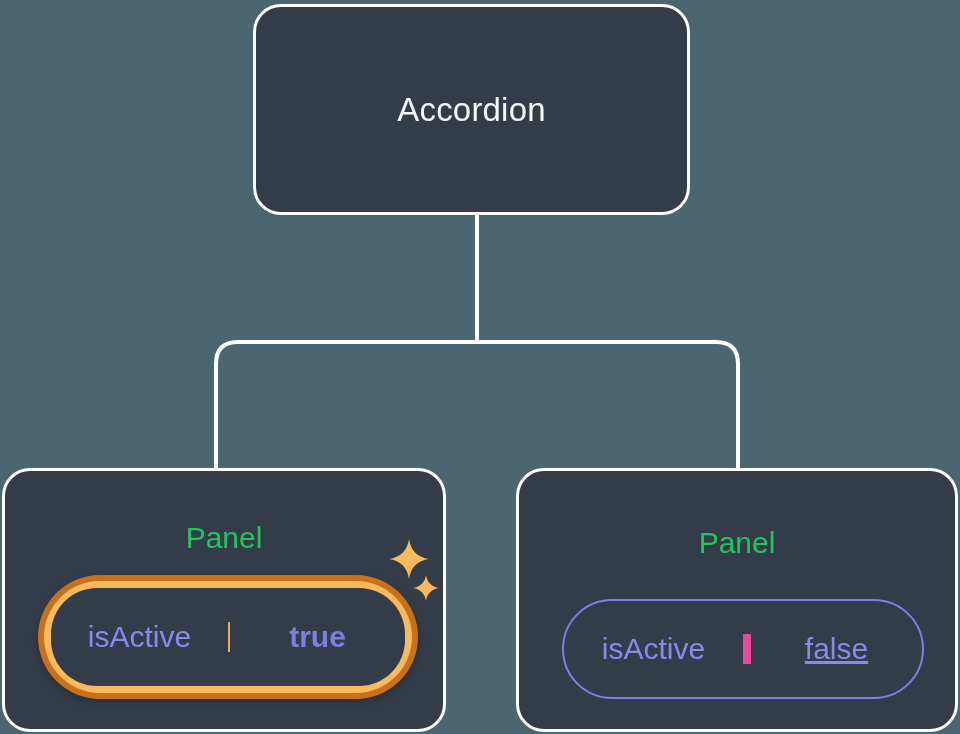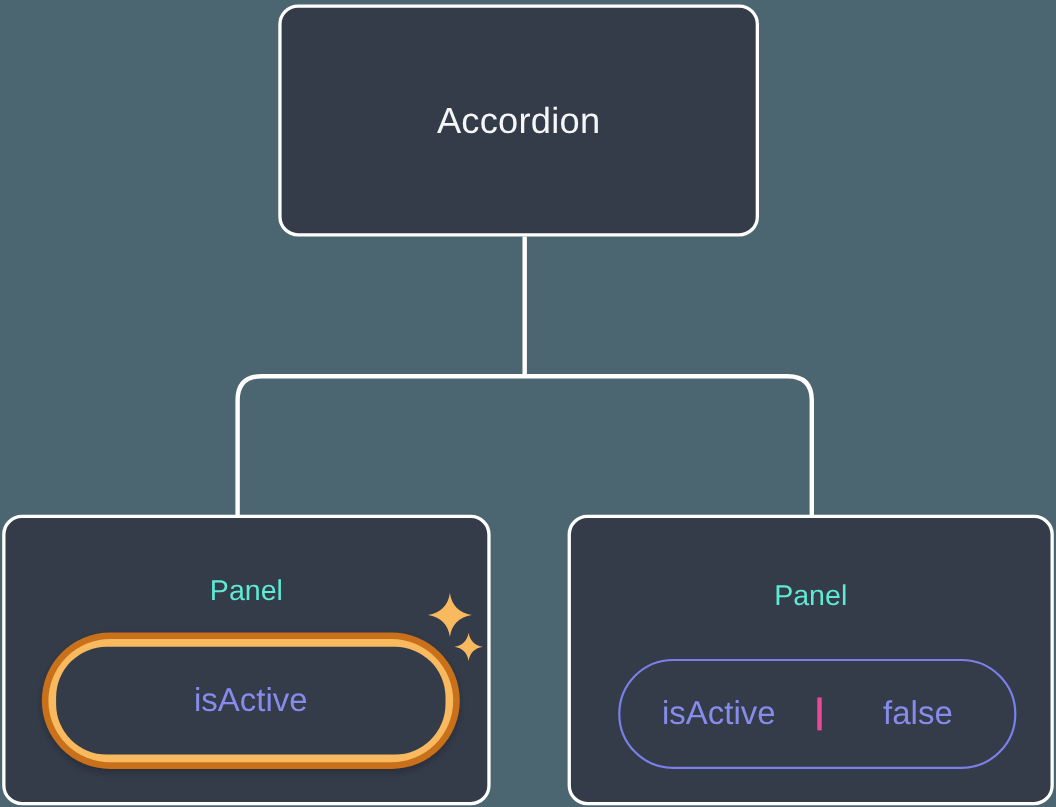--- a/index.html
+++ b/index.html
@@ -27,21 +27,21 @@
     width: 960px;
     height: 734px;
     pointer-events: none;
   }
 
   
   .node {
     position: absolute;
     background: #343b49;
     border: 3px solid #ffffff;
-    border-radius: 18px;
+    border-radius: 28px;
     box-sizing: border-box;
   }
   #root-node {
     left: 253px;
     top: 4px;
     width: 437px;
     height: 211px;
   }
   #root-label {
     position: absolute;
@@ -65,22 +65,22 @@
     left: 516px;
     top: 468px;
     width: 442px;
     height: 264px;
   }
   .panel-title {
     position: absolute;
     left: 0;
     right: 0;
     text-align: center;
-    color: #5eead4;
-    font-size: 26px;
+    color: #22c55e;
+    font-size: 30px;
     line-height: 1;
   }
   #panel-left .panel-title  { top: 52px; }
   #panel-right .panel-title { top: 57px; }
 
   
   .pill {
     position: absolute;
     display: flex;
     align-items: center;
@@ -95,21 +95,21 @@
     width: 362px;
     height: 100px;
     border: 2px solid #7b80e8;
     border-radius: 50px;
   }
   #pill-right .pill-key,
   #pill-right .pill-val {
     color: #878cec;
     font-weight: normal;
   }
-  #pill-right .pill-val { border-left: 4px solid #ec4899; }
+  #pill-right .pill-val { border-left: 8px solid #ec4899; text-decoration: underline; }
 
   
   #pill-left-wrap {
     position: absolute;
     left: 33px;
     top: 104px;
     width: 380px;
     height: 124px;
     border-radius: 62px;
     background: #c8711a;
@@ -174,20 +174,21 @@
     <div id="root-label">Accordion</div>
   </div>
 
   <div class="node" id="panel-left">
     <div class="panel-title">Panel</div>
 
     <div id="pill-left-wrap">
       <div id="pill-left-inner">
         <div class="pill" id="pill-left">
           <div class="pill-key">isActive</div>
+          <div class="pill-val">true</div>
         </div>
       </div>
     </div>
   </div>
 
   <svg class="sparkle" id="sparkle-big" viewBox="0 0 40 40" aria-hidden="true">
     <path d="M20 0 C21.6 11.4 28.6 18.4 40 20 C28.6 21.6 21.6 28.6 20 40 C18.4 28.6 11.4 21.6 0 20 C11.4 18.4 18.4 11.4 20 0 Z" fill="#f8b95f"></path>
   </svg>
   <svg class="sparkle" id="sparkle-small" viewBox="0 0 26 26" aria-hidden="true">
     <path d="M13 0 C14.1 7.4 18.6 11.9 26 13 C18.6 14.1 14.1 18.6 13 26 C11.9 18.6 7.4 14.1 0 13 C7.4 11.9 11.9 7.4 13 0 Z" fill="#f8b95f"></path>

